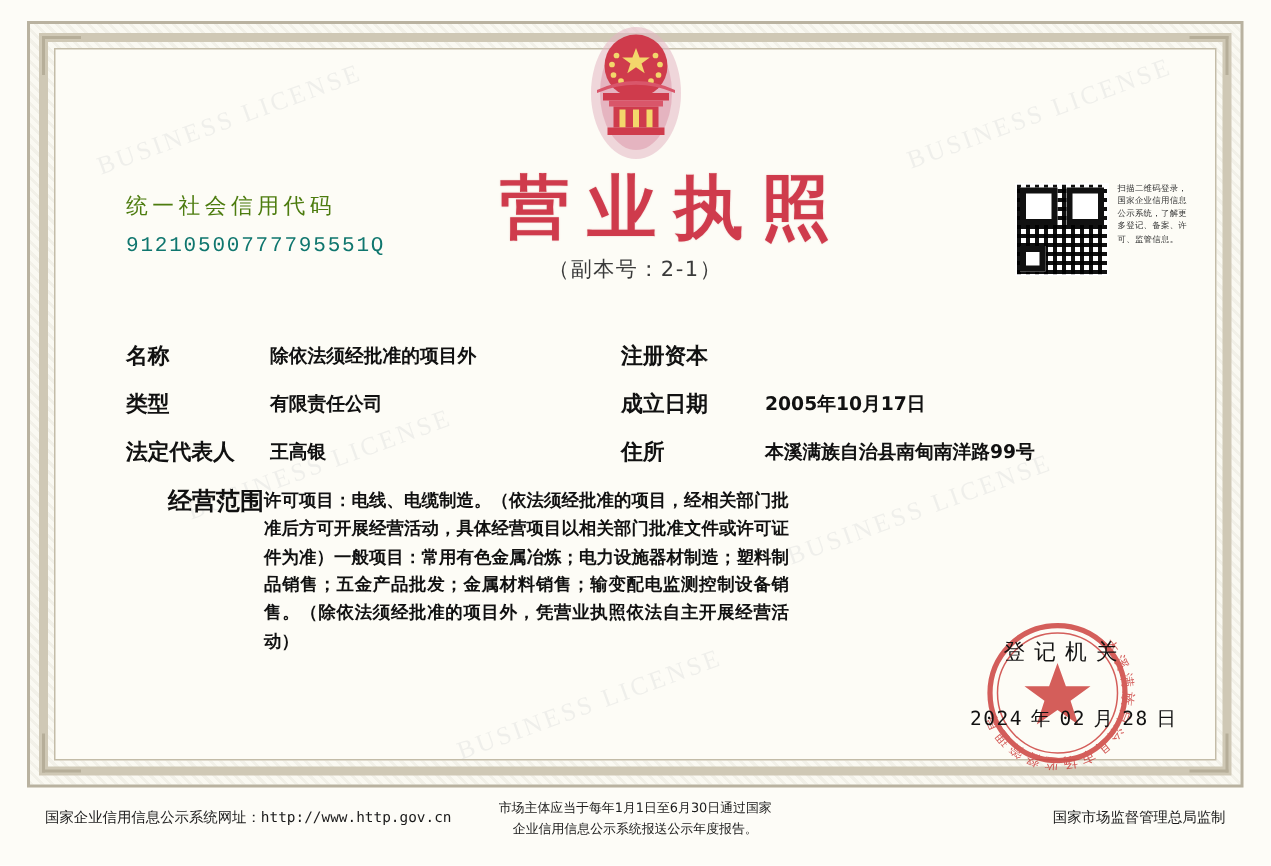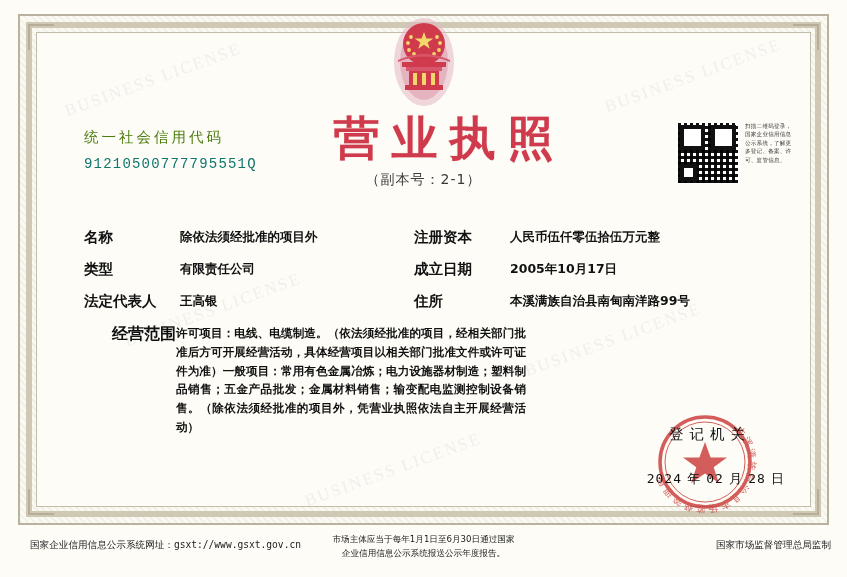--- a/index.html
+++ b/index.html
@@ -238,21 +238,21 @@
   .footer-left .url { font-family: "DejaVu Sans Mono", monospace; }
   .footer-center {
     position: absolute; left: 50%; top: 6px;
     transform: translateX(-50%);
     text-align: center;
     font-size: 8.6px;
     line-height: 1.6;
     width: 300px;
   }
   .footer-right {
-    position: absolute; right: 16px; top: 12px;
+    position: absolute; right: 30px; top: 12px;
     font-size: 9.6px;
   }
 </style>
 </head>
 <body>
 
 <div class="license">
 
   <div class="frame-outer"></div>
   <div class="frame-mid"></div>
@@ -318,21 +318,20 @@
       <div class="col-left">
         <div class="flabel">
           <span>名称</span>
         </div>
         <div class="fvalue">除依法须经批准的项目外</div>
       </div>
       <div class="col-right">
         <div class="flabel">
           <span>注册资本</span>
         </div>
-        <div class="fvalue">人民币伍仟零伍拾伍万元整</div>
       </div>
     </div>
 
     <div class="row">
       <div class="col-left">
         <div class="flabel">
           <span>类型</span>
         </div>
         <div class="fvalue">有限责任公司</div>
       </div>
@@ -388,21 +387,21 @@
     <span class="num">2024</span>
     <span>年</span>
     <span class="num">02</span>
     <span>月</span>
     <span class="num">28</span>
     <span>日</span>
   </div>
 
   <div class="footer">
     <div class="footer-left">
-      <span>国家企业信用信息公示系统网址：</span><span class="url">gsxt://www.gsxt.gov.cn</span>
+      <span>国家企业信用信息公示系统网址：</span><span class="url">http://www.http.gov.cn</span>
     </div>
     <div class="footer-center">
       <div>市场主体应当于每年1月1日至6月30日通过国家</div>
       <div>企业信用信息公示系统报送公示年度报告。</div>
     </div>
     <div class="footer-right">国家市场监督管理总局监制</div>
   </div>
 
 </div>
 

